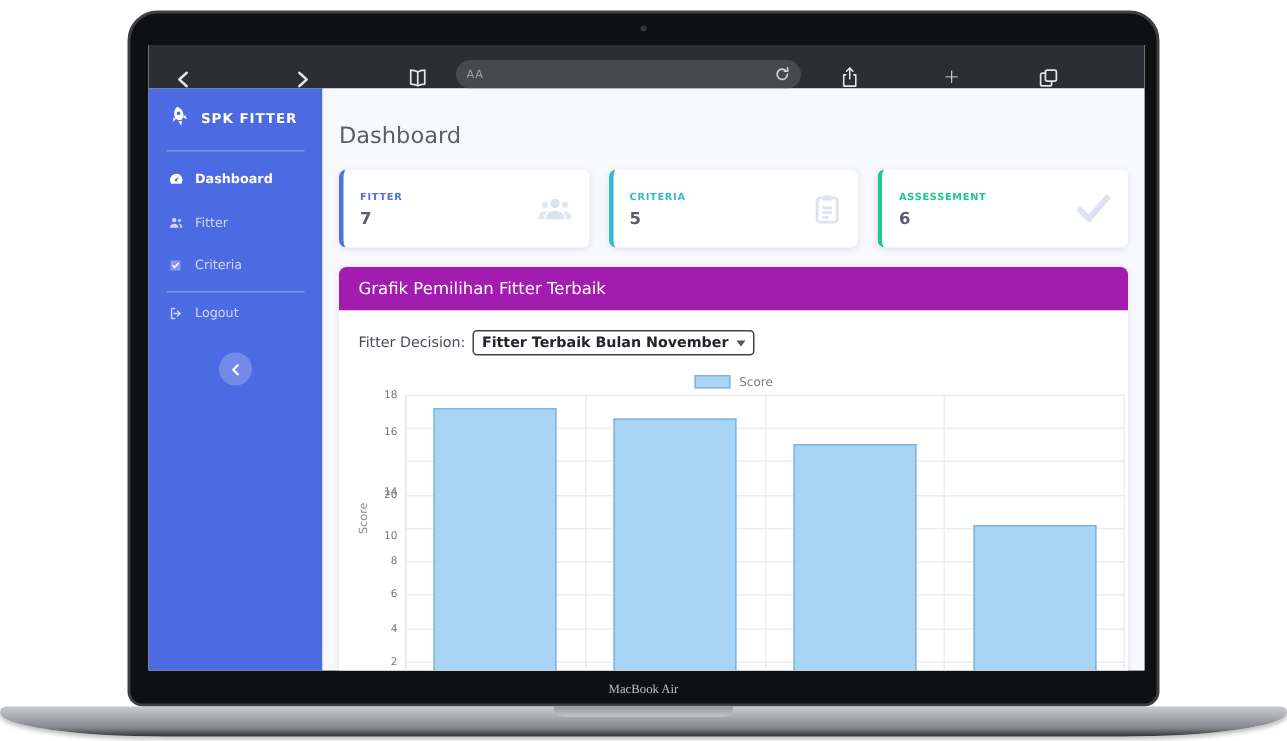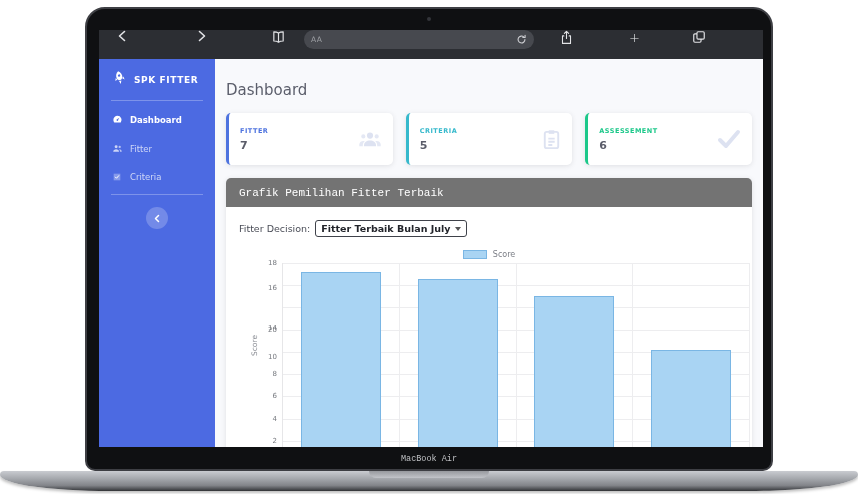--- a/index.html
+++ b/index.html
@@ -6,36 +6,36 @@
   html,body { width:858px; height:494px; background:#ffffff; font-family:"DejaVu Sans", sans-serif; overflow:hidden; }
   .stage { position:relative; width:858px; height:494px; }
 
   
   .bezel { position:absolute; left:85px; top:7px; width:688px; height:464px;
            background:#0f1012; border:2px solid #3e3f44;
            border-radius:20px 20px 10px 10px; }
   .camera { position:absolute; top:8px; left:50%; transform:translateX(-50%);
             width:4px; height:4px; border-radius:50%; background:#33353a; }
   .chin-label { position:absolute; bottom:5px; width:100%; text-align:center;
-                color:#bfc0c3; font-size:8.5px; font-family:Liberation Mono, monospace; }
+                color:#bfc0c3; font-size:8.5px; font-family:Liberation Serif, serif; }
   .base { position:absolute; left:0; top:471px; width:858px; height:20px;
           background:linear-gradient(180deg,#c9cbd0 0%,#a8abb0 35%,#83858a 72%,#4a4c50 92%,#303135 100%);
           border-radius:4px 4px 0 0;
           border-bottom-left-radius:110px 16px; border-bottom-right-radius:110px 16px;
           box-shadow:0 2px 3px rgba(0,0,0,.25); }
   .base-notch { position:absolute; left:369px; top:0; width:120px; height:7px;
                 background:linear-gradient(180deg,#97999e,#c2c4c9);
                 border-radius:0 0 9px 9px; }
 
   
   .screen { position:absolute; left:12px; top:21px; width:664px; height:417px;
             background:#fff; overflow:hidden; }
 
   
-  .chrome { display:flex; align-items:flex-start; height:29px; background:#2c2e33; color:#e3e4e7; }
+  .chrome { display:flex; align-items:flex-end; height:29px; background:#2c2e33; color:#e3e4e7; }
   .chrome svg { display:block; }
   .nav-btn { margin-left:18px; color:#e3e4e7; }
   .nav-btn.fwd { margin-left:70px; }
   .book { margin-left:64px; }
   .addr { margin-left:18px; width:230px; height:19px; background:#47494f; border-radius:10px;
           display:flex; align-items:center; padding:0 7px; color:#9fa1a6; }
   .addr-aa { font-size:7.5px; letter-spacing:.5px; }
   .addr-reload { margin-left:auto; color:#cfd0d4; }
   .share { margin-left:26px; }
   .plus { margin-left:56px; font-size:13px; font-weight:300; color:#e3e4e7; }
@@ -65,37 +65,37 @@
 
   .cards { display:flex; gap:13px; margin-top:14px; }
   .card { flex:1; height:52px; background:#fff; border-radius:5px; border-left:3px solid #4e73df;
           box-shadow:0 1px 5px rgba(58,59,69,.13); padding:9px 11px;
           display:flex; align-items:center; justify-content:space-between; }
   .card-label { font-size:6.5px; font-weight:bold; letter-spacing:.5px; }
   .card-value { font-size:11px; font-weight:bold; color:#5a5c69; margin-top:4px; }
   .card-icon { color:#dde2f1; display:flex; }
 
   .panel { margin-top:13px; border-radius:5px 5px 0 0; box-shadow:0 1px 5px rgba(58,59,69,.13); }
-  .panel-header { height:29px; background:#737373; border-radius:5px 5px 0 0; display:flex;
-                  align-items:center; padding:0 13px; color:#fff; font-size:11px; font-weight:500;font-family:Liberation Mono, monospace; }
+  .panel-header { height:29px; background:#a21caf; border-radius:5px 5px 0 0; display:flex;
+                  align-items:center; padding:0 13px; color:#fff; font-size:11px; font-weight:500; }
   .panel-body { background:#fff; padding-bottom:40px; }
 
   .decision-row { display:flex; align-items:center; gap:5px; padding:13px 0 0 13px;
                   font-size:9.5px; color:#4a4d57; }
   .decision-select { display:inline-flex; align-items:center; gap:5px; border:1px solid #3f424a;
                      border-radius:3px; padding:2px 5px; font-size:9.5px; font-weight:600;
                      color:#22242a; background:#fff; cursor:pointer; }
   .select-caret { width:0; height:0; border-left:3px solid transparent; border-right:3px solid transparent;
                   border-top:4px solid #555; }
 
   .legend { display:flex; align-items:center; justify-content:center; gap:6px; margin-top:13px;
             font-size:8px; color:#7a7d85; }
   .legend-swatch { width:24px; height:9px; border:1px solid; }
 
-  .chart { display:flex; margin-top:4px; padding-left:24px; }
+  .chart { display:flex; margin-top:4px; padding-left:12px; }
   .chart-ylab { width:10px; position:relative; }
   .chart-ylab span { position:absolute; top:78px; left:0; transform:rotate(-90deg) translate(0,0);
                      transform-origin:center; font-size:7.5px; color:#8a8d94; display:block;
                      width:30px; margin-left:-11px; text-align:center; }
   .chart-yaxis { width:22px; position:relative; height:200px; }
   .ytick { position:absolute; right:5px; font-size:7px; color:#76797f; transform:translateY(-50%); }
   .chart-plot { flex:1; position:relative; height:200px; border-left:1px solid #e6e6e8;
                 display:flex; margin-right:2px; }
   .gridline { position:absolute; left:0; right:0; height:1px; background:#ededef; }
   .cat { flex:1; position:relative; display:flex; align-items:flex-end; justify-content:center;
@@ -191,20 +191,30 @@
             <div class="nav-item">
               <span class="ni-icon">
                 <svg width="10" height="10" viewBox="0 0 24 24" fill="currentColor">
                     <path d="M4 4h16v16H4z" opacity=".45"></path>
                     <path d="M8 12.2l2.8 2.8 5.4-6.2" fill="none" stroke="#fff" stroke-width="2.4" stroke-linecap="round" stroke-linejoin="round"></path>
                   </svg>
               </span>
               <span>Criteria</span>
             </div>
             <div class="sb-divider" style="margin-top:3px"></div>
+            <div class="nav-item">
+              <span class="ni-icon">
+                <svg width="11" height="10" viewBox="0 0 24 24" fill="none" stroke="currentColor" stroke-width="2.2" stroke-linecap="round" stroke-linejoin="round">
+                    <path d="M9.5 4H4.5v16h5"></path>
+                    <path d="M14 8l4 4-4 4"></path>
+                    <path d="M18 12H8.5"></path>
+                  </svg>
+              </span>
+              <span>Logout</span>
+            </div>
           </div>
           <div class="collapse-btn">
             <svg width="8" height="9" viewBox="0 0 10 12" fill="none" stroke="currentColor" stroke-width="2" stroke-linecap="round" stroke-linejoin="round">
                 <path d="M7 2 L3 6 L7 10"></path>
               </svg>
           </div>
         </div>
 
         <div class="main">
           <div class="page-title">Dashboard</div>
@@ -252,21 +262,21 @@
             </div>
           </div>
 
           <div class="panel">
             <div class="panel-header">Grafik Pemilihan Fitter Terbaik</div>
             <div class="panel-body">
 
               <div class="decision-row">
                 <span>Fitter Decision:</span>
                 <span class="decision-select">
-                  <span>Fitter Terbaik Bulan July</span>
+                  <span>Fitter Terbaik Bulan November</span>
                   <span class="select-caret"></span>
                 </span>
               </div>
 
               <div class="legend">
                 <span class="legend-swatch" style="background: rgb(169, 212, 243); border-color: rgb(122, 182, 228);"></span>
                 <span>Score</span>
               </div>
 
               <div class="chart">

